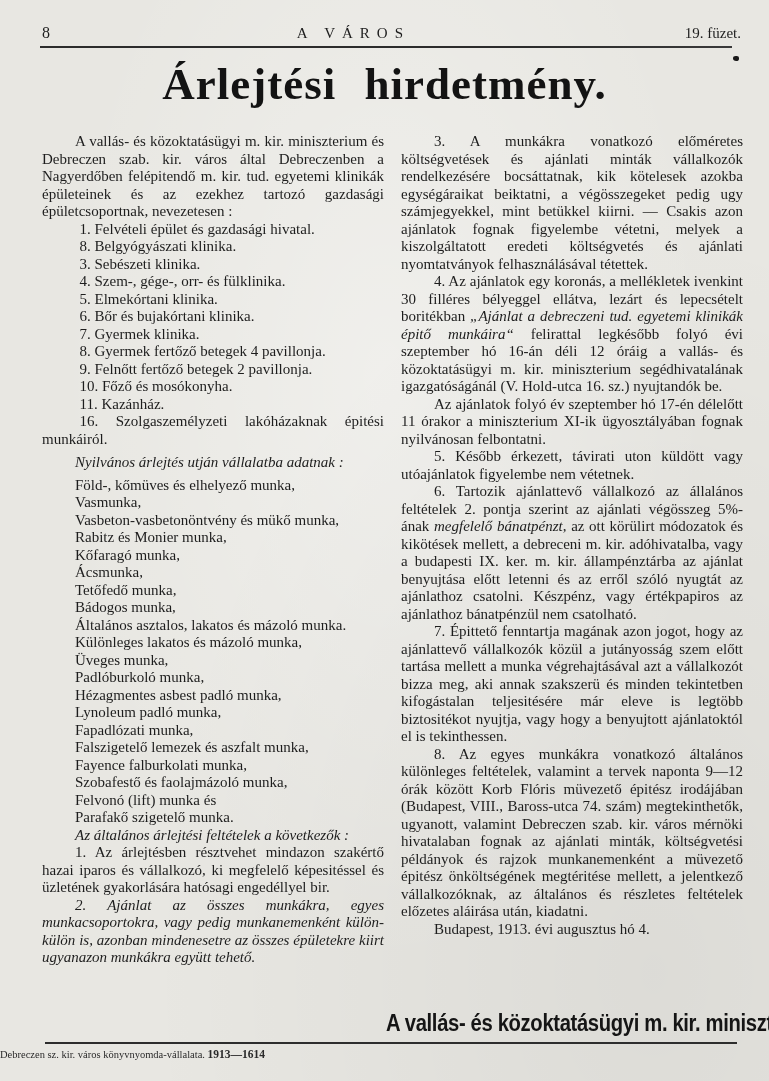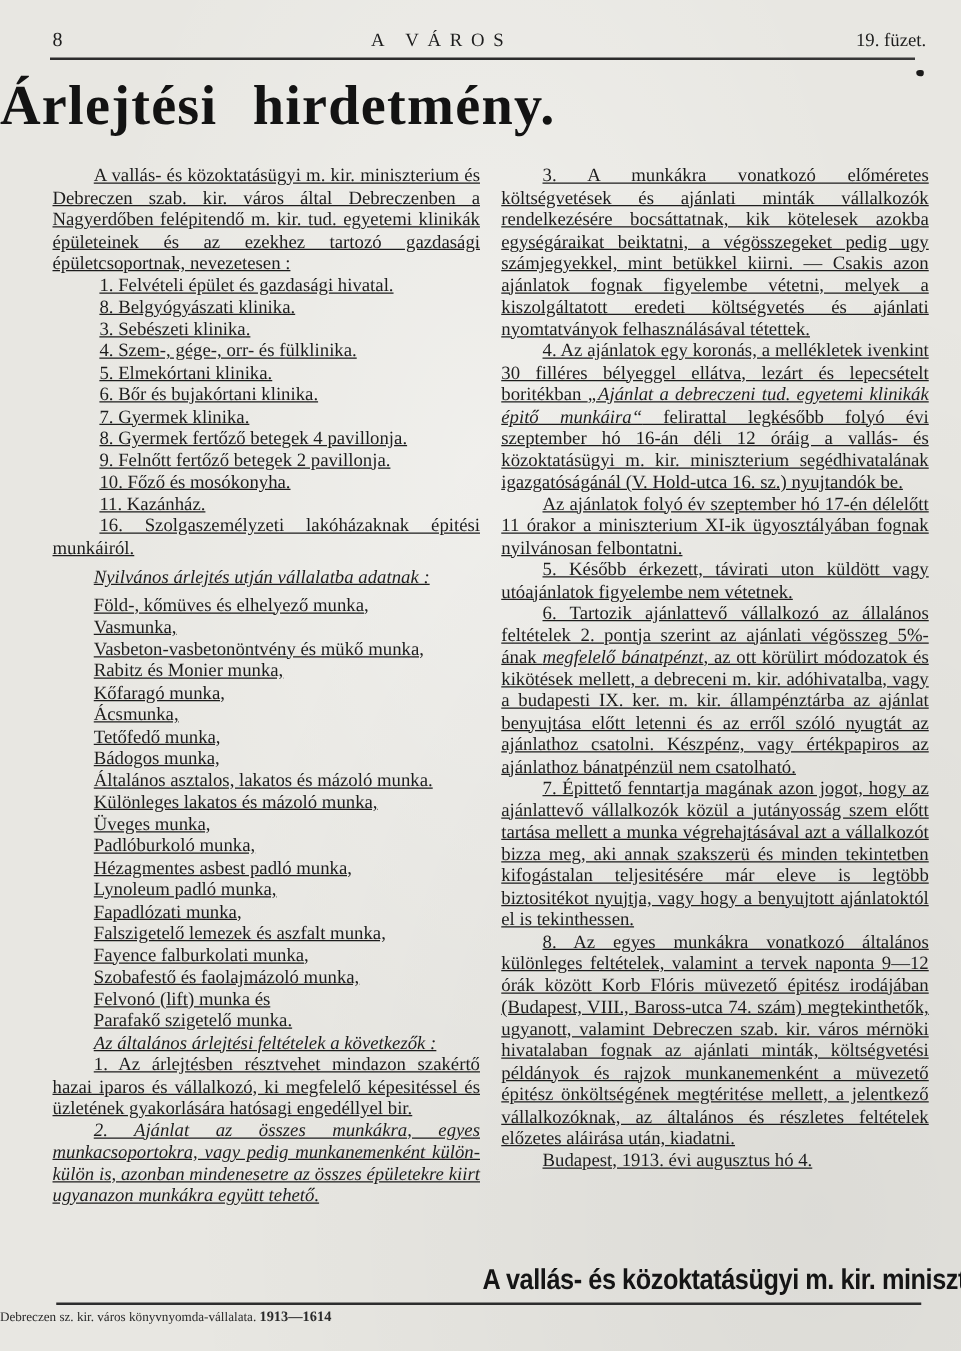--- a/index.html
+++ b/index.html
@@ -27,34 +27,34 @@
   .header-rule {
     position: absolute; top: 46px; left: 40px; width: 692px; height: 2px;
     background: linear-gradient(to right, #2c2c2c 70%, #3a3a3a);
   }
   .ink-dot {
     position: absolute; top: 56px; left: 733px; width: 6px; height: 5px;
     background: #1a1a1a; border-radius: 50% 40% 50% 60%;
   }
   .title {
     position: absolute; top: 58px; left: 0; width: 100%; margin: 0;
-    text-align: left;
+    text-align: center;
     font-size: 45px; font-weight: bold; letter-spacing: 1px; word-spacing: 16px;
     color: #131313;
   }
   .columns {
     position: absolute; top: 133px; left: 42px; width: 702px;
     display: flex; gap: 17px;
   }
   .col {
     width: 342px; flex: 0 0 342px;
     font-size: 15px; line-height: 17.5px;
     text-align: justify;
   }
-  .col p { margin: 0; text-decoration: underline; }
+  .col p { margin: 0; }
   .indent { text-indent: 2.2em; }
   .bitem  { text-indent: 2.5em; }
   .witem  { text-indent: 2.2em; }
   .italic { font-style: italic; }
   .ihead  { font-style: italic; text-indent: 2.2em; }
   .tender-heading { margin: 6px 0 5px 0 !important; }
   .signature {
     position: absolute; top: 1010px; left: 386px; width: 380px;
     font-family: "Liberation Sans", sans-serif;
     font-weight: bold; font-size: 23px; white-space: nowrap;

